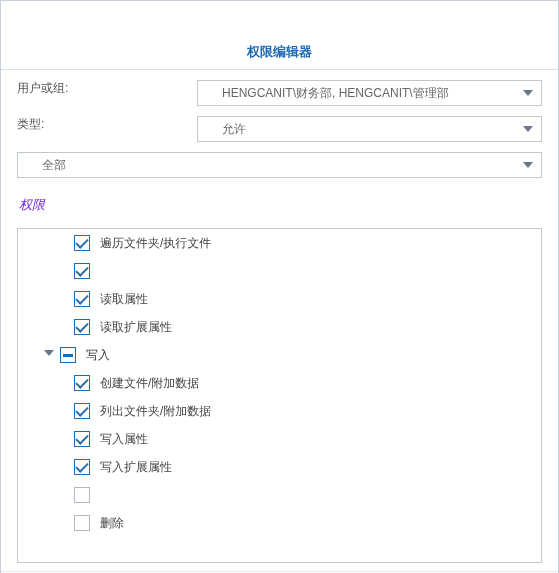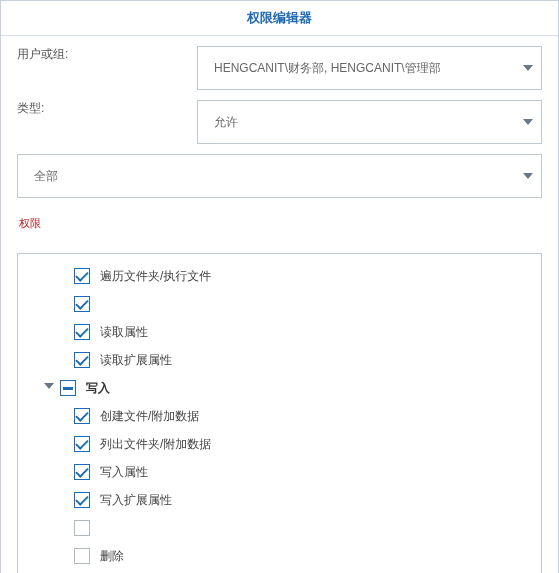--- a/index.html
+++ b/index.html
@@ -15,75 +15,77 @@
     width: 559px;
   }
   .title-bar {
     background: #fff;
     color: #1f6ab5;
     text-align: center;
     font-weight: bold;
     padding: 8px 0;
     border-bottom: 1px solid #d8dee6;
     font-size: 13px;
+    margin-top: 34px;
   }
   .form-area {
     padding: 10px 16px 4px 16px;
   }
   .form-row {
     display: flex;
     align-items: flex-start;
     margin-bottom: 10px;
   }
   .form-row label {
     width: 180px;
     color: #555;
   }
   .combo {
     flex: 1;
     border: 1px solid #c0c8d2;
     background: #fff;
-    height: 44px;
+    height: 26px;
     display: flex;
     align-items: center;
-    padding: 0 16px;
+    padding: 0 24px;
     position: relative;
     color: #666;
     cursor: pointer;
   }
   .combo .caret {
     position: absolute;
     right: 8px;
     top: 50%;
     transform: translateY(-50%);
     width: 0; height: 0;
     border-left: 5px solid transparent;
     border-right: 5px solid transparent;
     border-top: 6px solid #6a7787;
   }
   .section-label {
-    color: #b91c1c;
+    color: #6d28d9;
     padding: 4px 0 6px 18px;
-    font-size: 11px;
+    font-size: 13px;
+    font-style: italic;
   }
   .tree-box {
-    margin: 16px 16px 8px 16px;
+    margin: 8px 16px 8px 16px;
     border: 1px solid #c0c8d2;
     height: 335px;
     overflow-y: auto;
-    padding: 8px 0;
+    padding: 0 0;
   }
   .tree-row {
     display: flex;
     align-items: center;
     height: 28px;
     padding-left: 8px;
   }
   .tree-row.depth1 { padding-left: 56px; }
-  .tree-row.group   { padding-left: 24px; font-weight: bold; }
+  .tree-row.group   { padding-left: 24px; }
   .expander {
     width: 14px; height: 14px;
     display: flex; align-items: center; justify-content: center;
     margin-right: 4px;
     cursor: pointer;
   }
   .expander svg { display: block; }
   .tri-box {
     width: 16px; height: 16px;
     border: 1px solid #1f6ab5;

